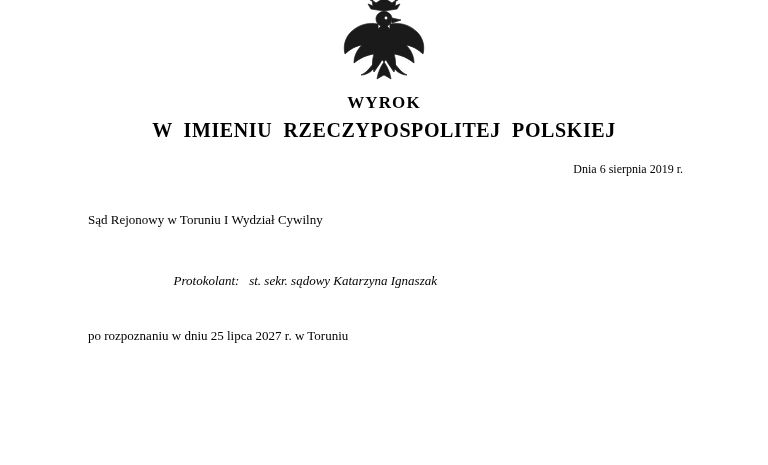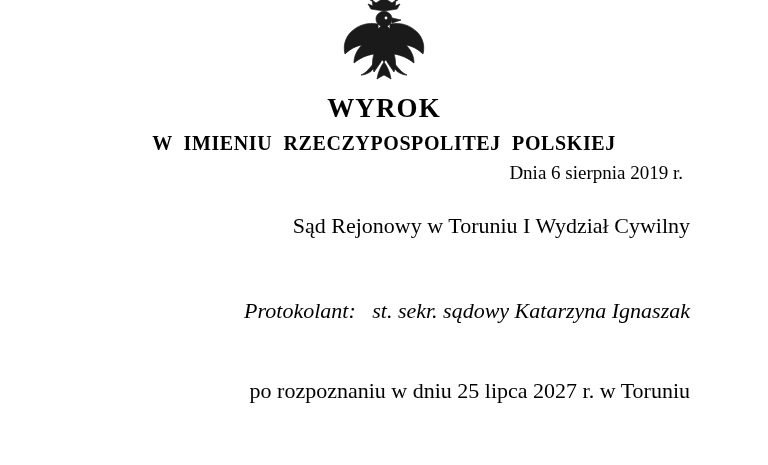--- a/index.html
+++ b/index.html
@@ -36,21 +36,21 @@
   }
   
   .title-block {
     position: absolute;
     top: 92px;
     left: 0;
     width: 768px;
     text-align: center;
   }
   .title-main {
-    font-size: 27px;
+    font-size: 17px;
     font-weight: bold;
     letter-spacing: 1.1px;
     line-height: 1.25;
     margin: 0;
   }
   .title-sub {
     font-size: 20px;
     font-weight: bold;
     letter-spacing: 0.6px;
     line-height: 1.25;
@@ -59,31 +59,30 @@
   }
   
   .date-line {
     position: absolute;
     top: 162px;
     left: 0;
     width: 768px;
     padding-right: 85px;
     box-sizing: border-box;
     text-align: right;
-    font-size: 19px;
+    font-size: 12px;
   }
   
   .body-block {
     position: absolute;
     top: 211px;
-    left: 70px;
+    left: 88px;
     width: 620px;
-    font-size: 22px;
+    font-size: 13px;
     line-height: 1.35;
-    text-align: right;
   }
   .line {
     margin: 0;
     white-space: pre;
   }
   .gap-sm { height: 4px; }
   .gap-md { height: 18px; }
   .gap-lg { height: 20px; }
   .indent-1 { padding-left: 37px; }
   .indent-2 { padding-left: 66px; font-style: italic; }

